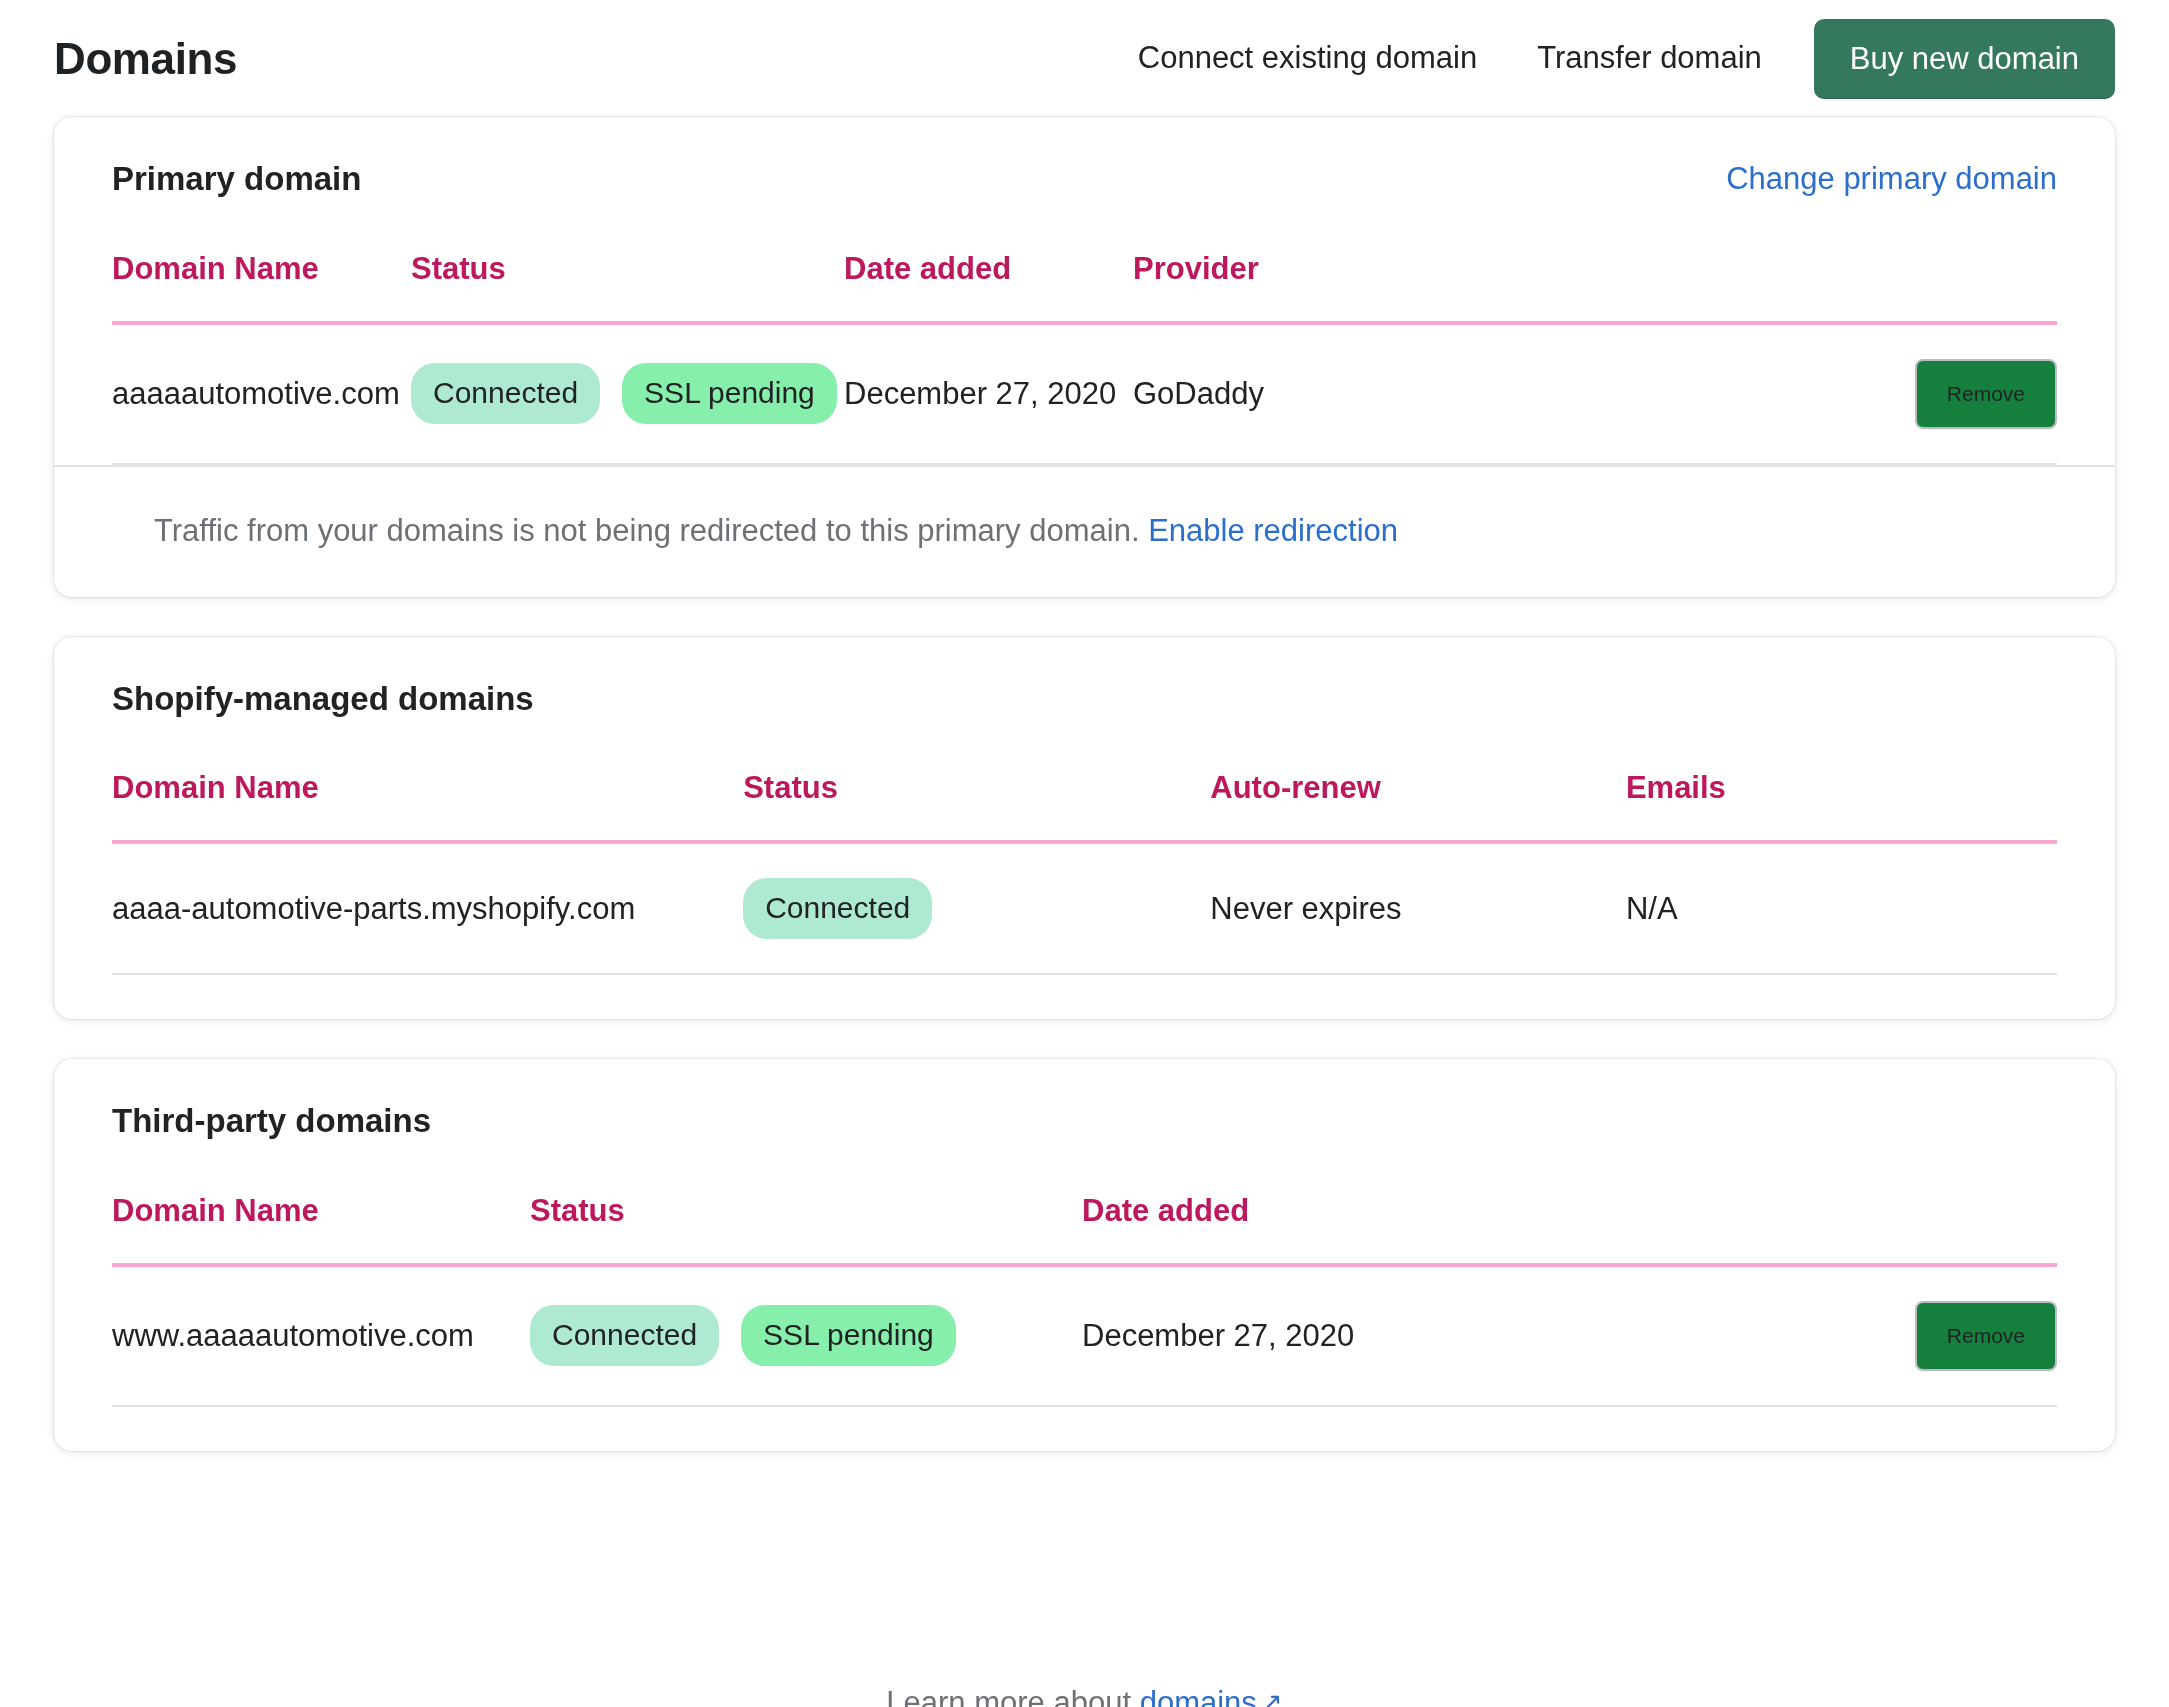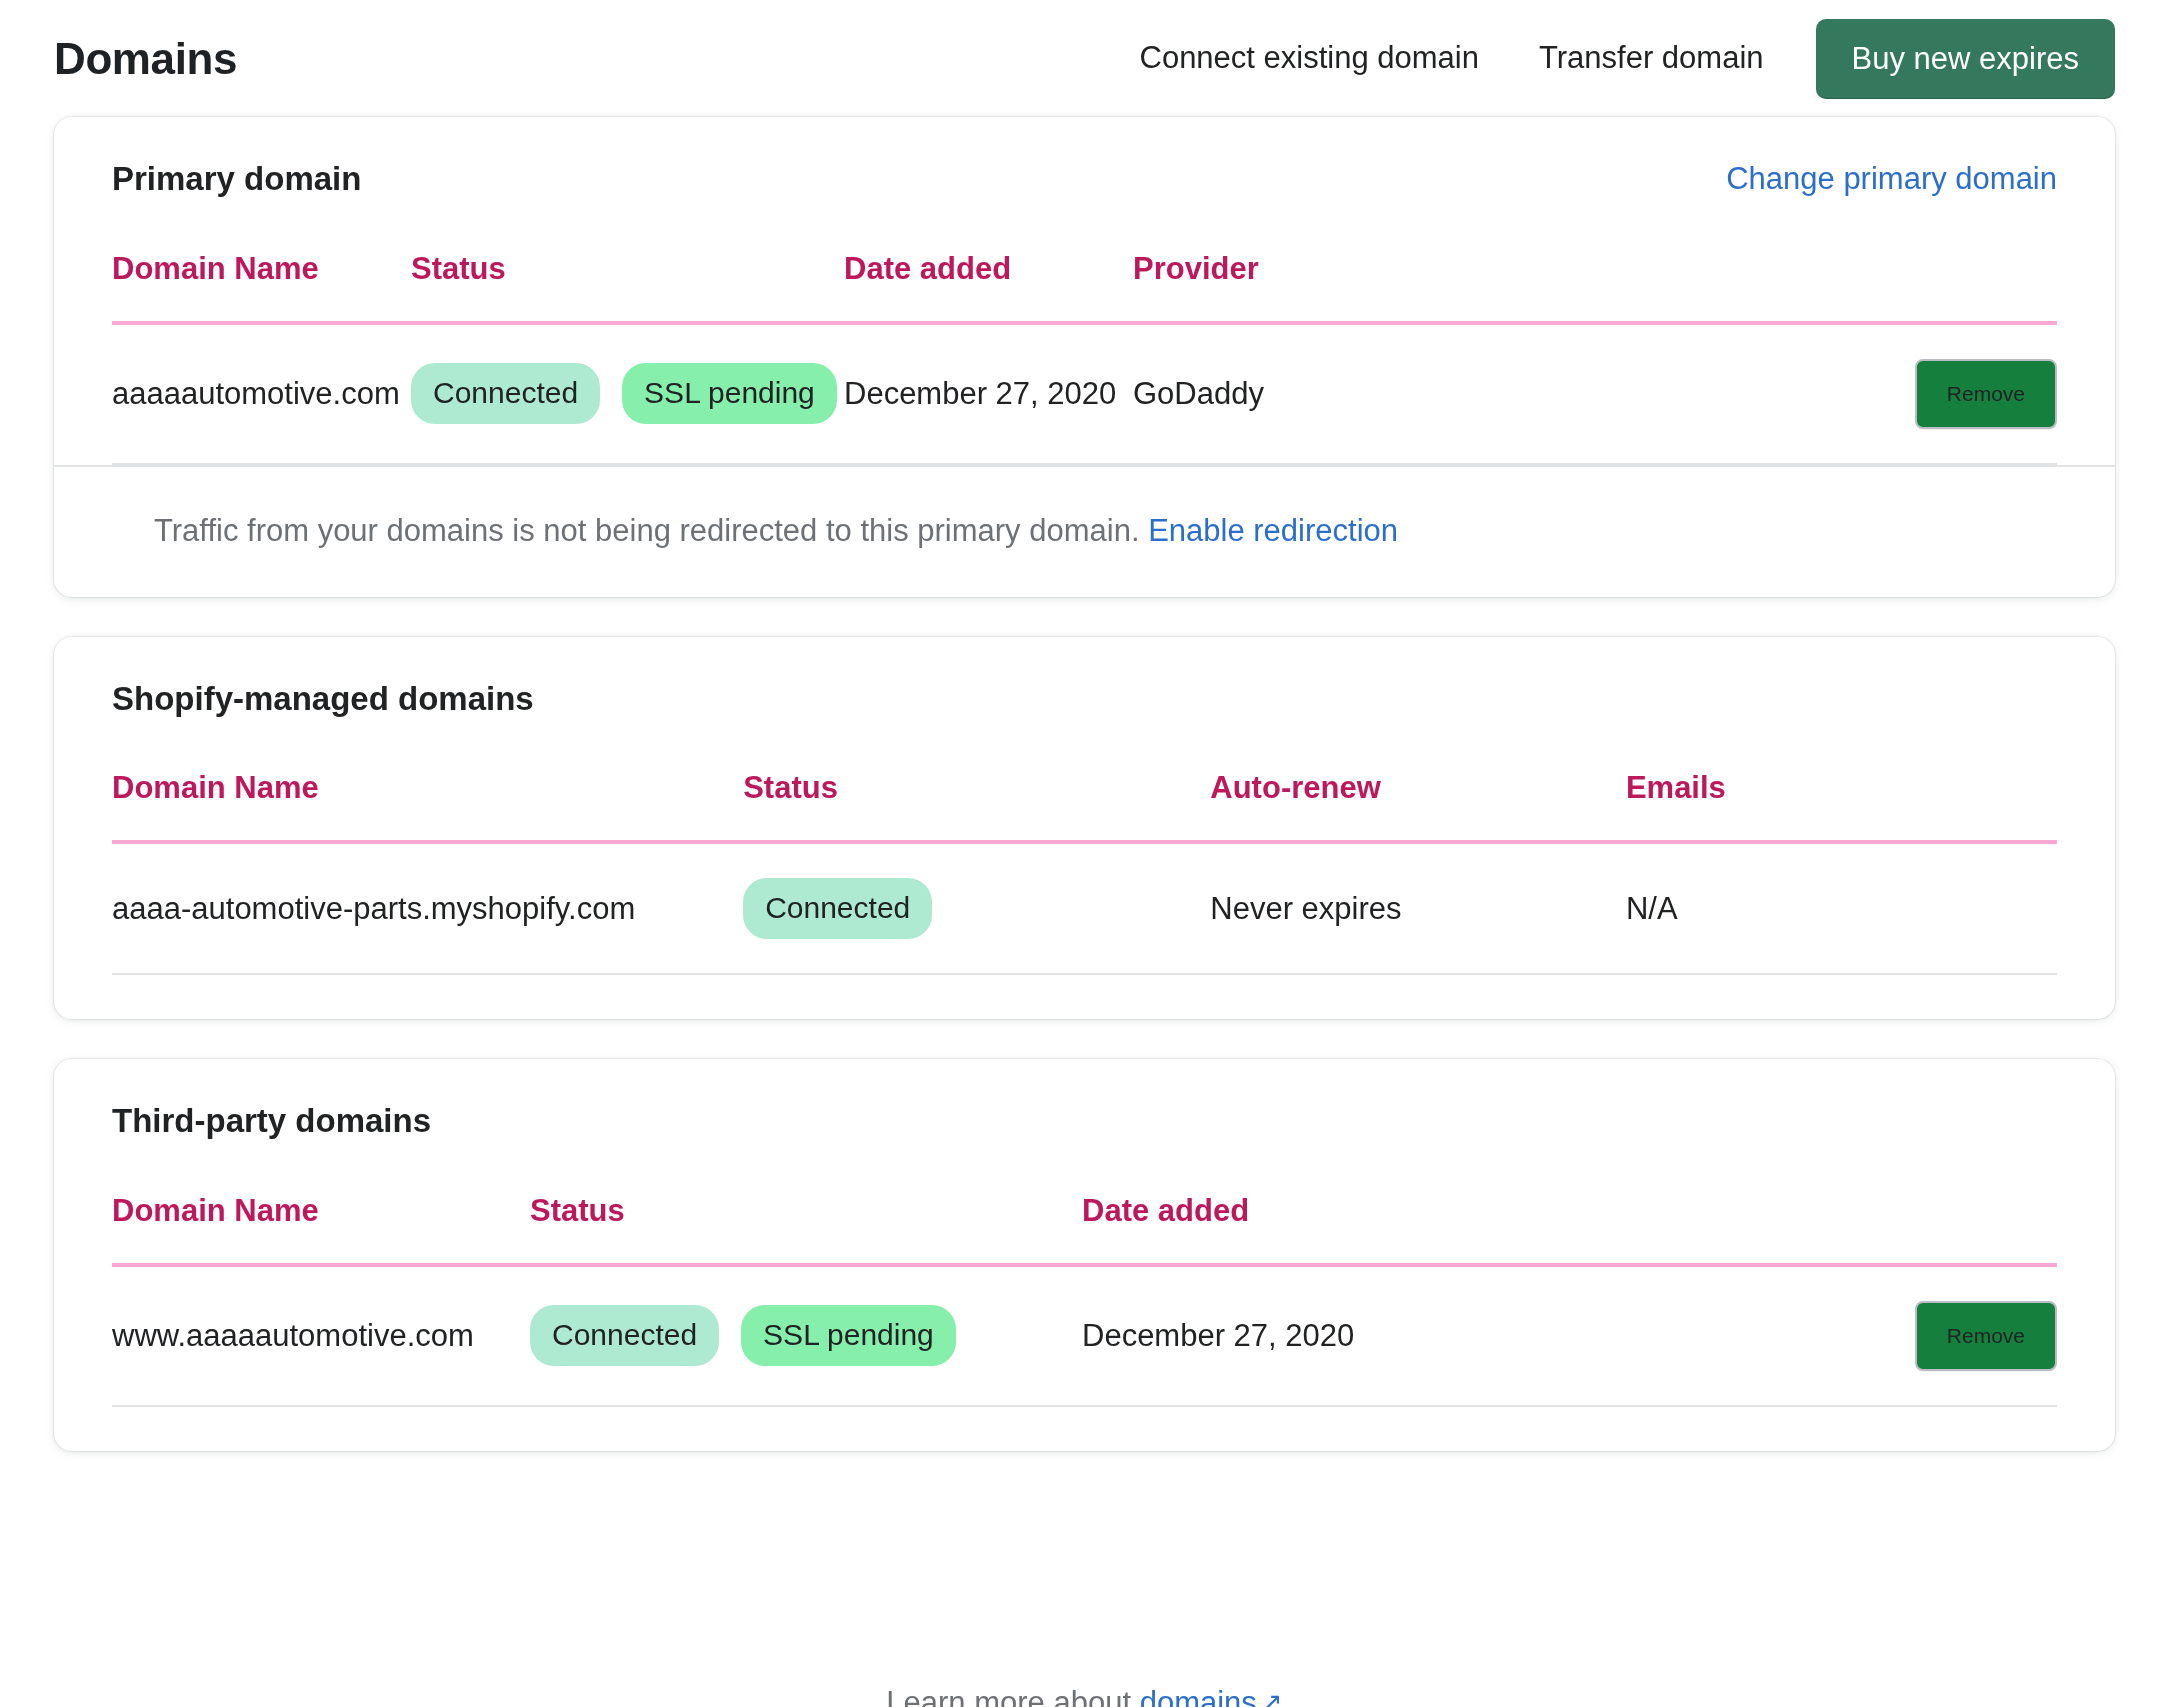--- a/index.html
+++ b/index.html
@@ -202,21 +202,21 @@
 </head>
 <body>
 
 <div class="page">
 
   <div class="page-header">
     <h1 class="page-title">Domains</h1>
     <div class="header-actions">
       <button class="plain-btn">Connect existing domain</button>
       <button class="plain-btn">Transfer domain</button>
-      <button class="primary-btn">Buy new expires</button>
+      <button class="primary-btn">Buy new domain</button>
     </div>
   </div>
 
   <div class="card">
     <div class="card-inner">
       <div class="card-head">
         <h2 class="card-title">Primary domain</h2>
         <a class="card-link">Change primary domain</a>
       </div>
 

